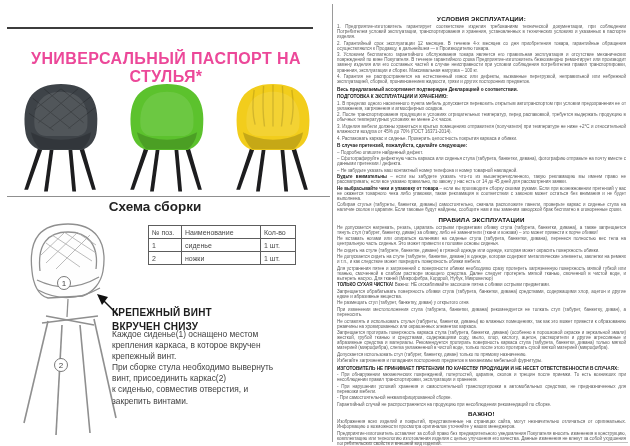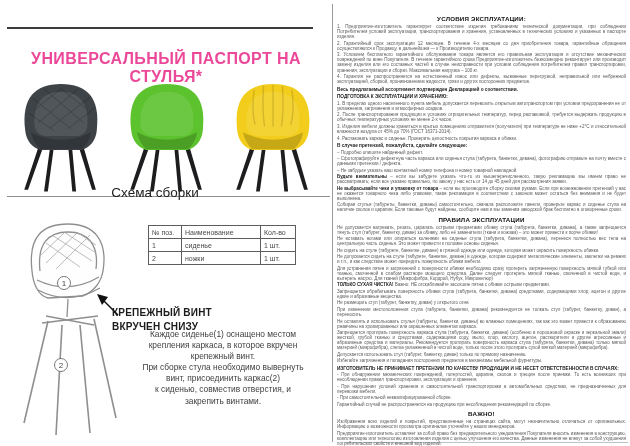--- a/index.html
+++ b/index.html
@@ -17,39 +17,39 @@
     font-size:16px; font-weight:bold; color:#ec4899; letter-spacing:.4px;
   }
   .chairs { position:absolute; left:12px; top:74px; width:310px; height:122px;
     display:flex; justify-content:space-between; }
   .chair { width:98px; height:122px; }
   .chair svg { width:100%; height:100%; display:block; }
   .chair .quilt, .chair .channels { display:none; }
   .chair-0 .quilt { display:block; }
   .chair-2 .channels { display:block; }
 
-  .schema-heading { position:absolute; left:35px; top:185px; width:240px; text-align:center;
-    font-size:13.5px; font-weight:normal; color:#222; }
+  .schema-heading { position:absolute; left:35px; top:199px; width:240px; text-align:center;
+    font-size:13.5px; font-weight:bold; color:#222; }
 
   .parts-table { position:absolute; left:148px; top:225px; border-collapse:collapse;
     font-size:7px; color:#4a4a4a; }
   .parts-table th, .parts-table td {
     border:1px solid #5d5d5d; font-weight:normal; text-align:left;
     padding:1px 3px; height:10px; white-space:nowrap;
   }
   .parts-table th:nth-child(1), .parts-table td:nth-child(1) { width:26px; }
   .parts-table th:nth-child(2), .parts-table td:nth-child(2) { width:72px; }
   .parts-table th:nth-child(3), .parts-table td:nth-child(3) { width:28px; }
 
   .assembly-diagram { position:absolute; left:4px; top:213px; width:132px; height:230px; }
 
   .screw-note { position:absolute; left:112px; top:306px; font-size:10px; font-weight:bold;
     color:#1c1c1c; line-height:1.4; white-space:pre-line; letter-spacing:.2px; }
   .assembly-text { position:absolute; left:112px; top:329px; width:222px; font-size:8.4px;
-    line-height:1.32; color:#3f3f3f; white-space:pre-line;text-align:center; }
+    line-height:1.32; color:#3f3f3f; white-space:pre-line; }
 
   .right-col { position:absolute; left:337px; top:12px; width:289px; color:#5a5a5a; }
   .right-col .b-title { text-align:center; font-weight:bold; font-size:6.2px; color:#111;
     margin:3px 0 2px; letter-spacing:.2px; }
   .right-col .b-paragraph { font-size:4.5px; line-height:5.1px; text-align:justify; margin:0 0 1.4px; }
   .right-col .b-bold { font-size:4.7px; line-height:5.2px; font-weight:bold; color:#222; margin:2.5px 0 1.2px; }
   .right-col b { font-weight:bold; color:#222; }
 </style>
 </head>
 <body>

